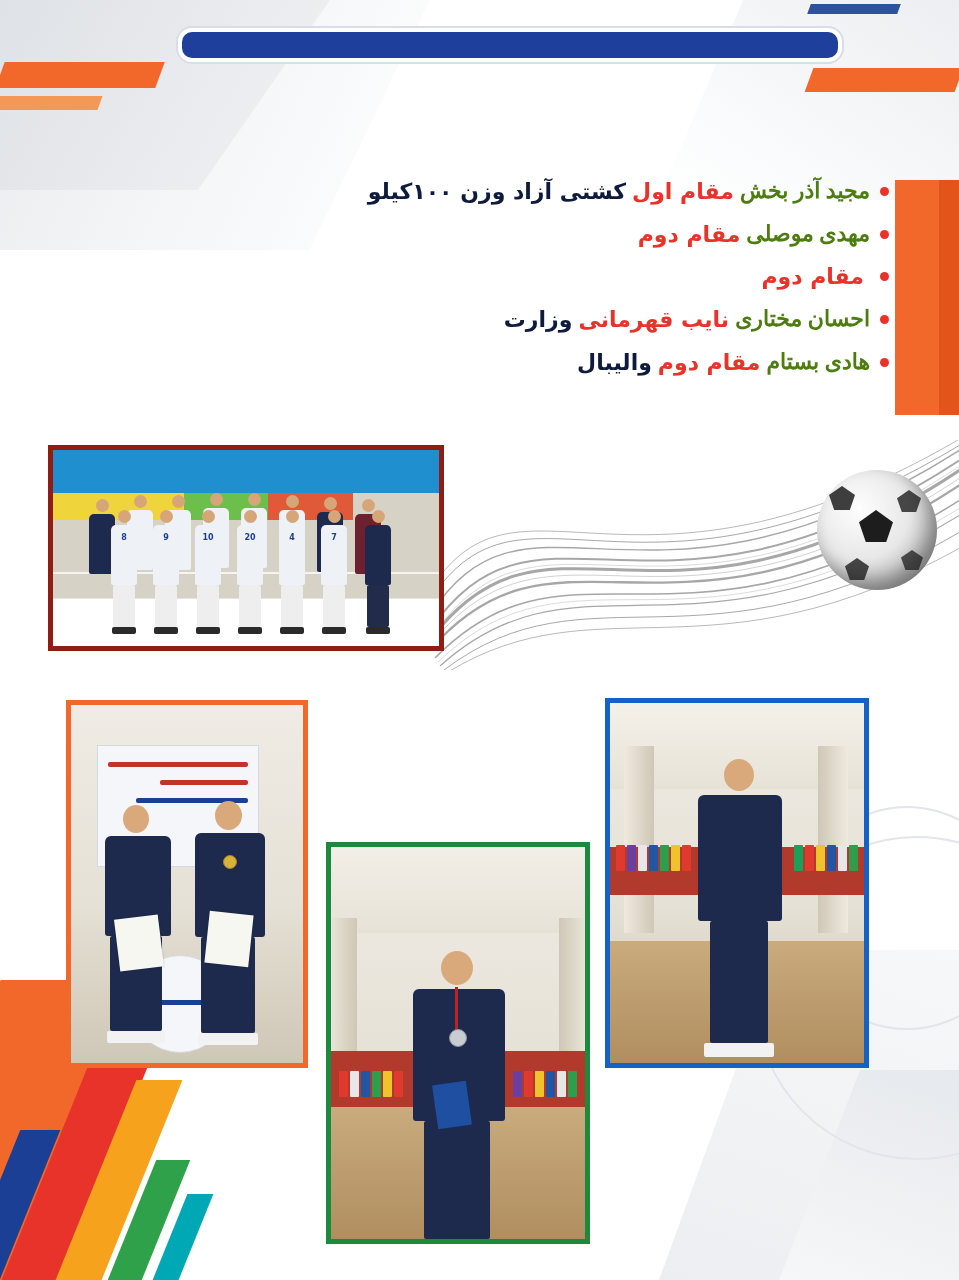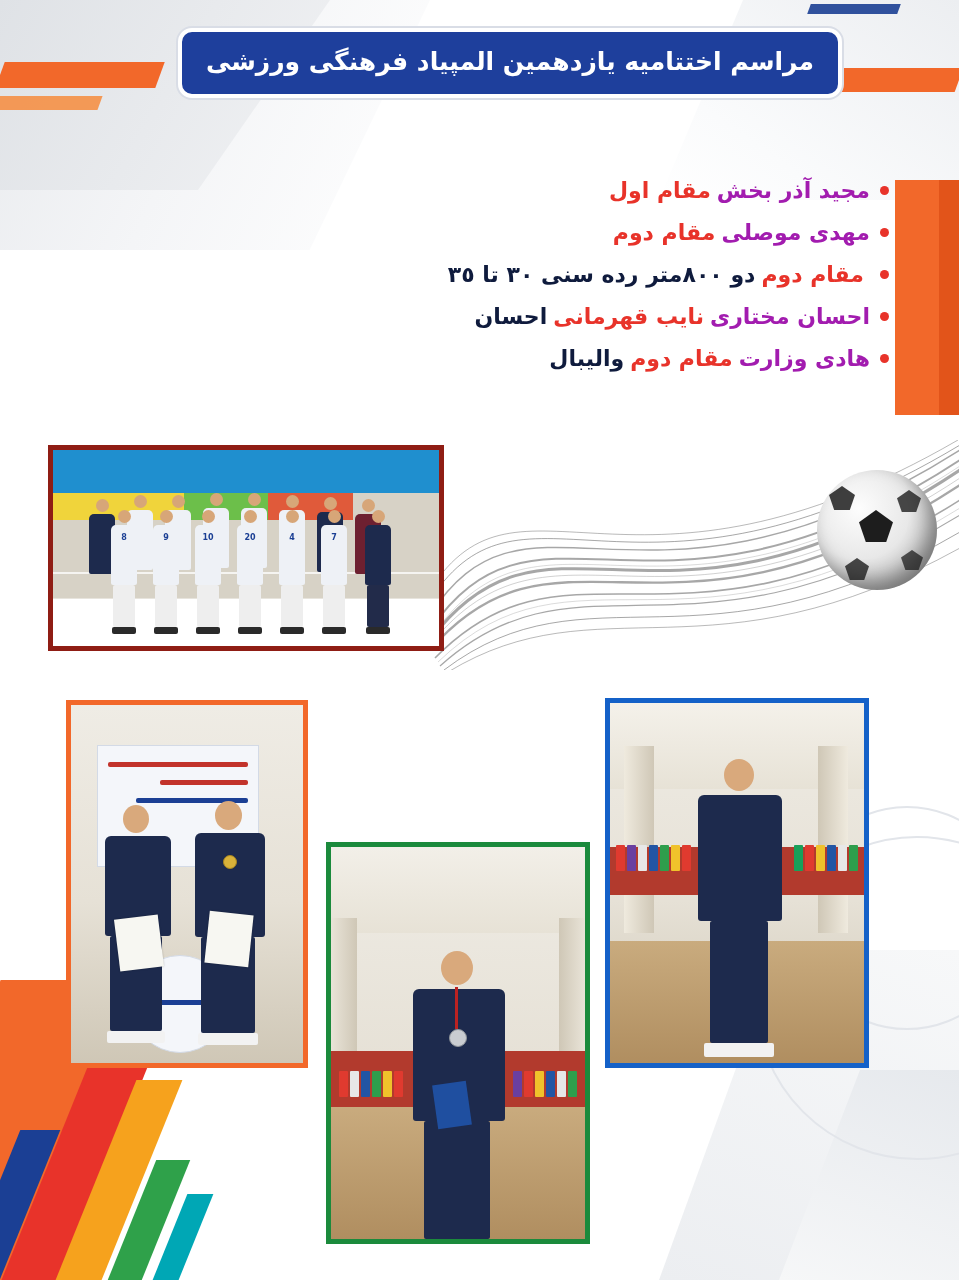--- a/index.html
+++ b/index.html
@@ -101,21 +101,21 @@
   .list{position:absolute;right:70px;top:178px;width:830px;z-index:6;}
   .list-item{
     display:flex;align-items:center;justify-content:flex-start;
     direction:rtl;margin-bottom:17px;font-size:22px;color:#0f1b3d;
     font-weight:bold;white-space:nowrap;
   }
   .list-item .dot{
     width:9px;height:9px;border-radius:50%;background:#e8332a;
     margin-left:10px;flex:none;
   }
-  .li-name{color:#a21caf;}
+  .li-name{color:#4d7c0f;font-family:Liberation Serif, serif;}
   .li-rank{color:#e8332a;margin:0 6px;}
   .li-detail{color:#0f1b3d;font-weight:bold;}
   .row-wrap{display:flex;align-items:center;gap:0;}
 
   
   .photo{position:absolute;background:#fff;overflow:hidden;}
   .ph-team{left:48px;top:445px;width:386px;height:196px;border:5px solid #8f1d14;}
   .ph-medal{left:66px;top:700px;width:232px;height:358px;border:5px solid #f2682a;}
   .ph-center{left:326px;top:842px;width:254px;height:392px;border:5px solid #1b8a3c;}
   .ph-right{left:605px;top:698px;width:254px;height:360px;border:5px solid #1461c8;}
@@ -211,62 +211,61 @@
   <div class="rib rib-f"></div>
   <div class="rib rib-a"></div>
   <div class="rib rib-b"></div>
   <div class="rib rib-c"></div>
   <div class="rib rib-d"></div>
   <div class="rib rib-e"></div>
   <div class="rib rib-g"></div>
 </div>
 
 <div class="title-box">
-  <div class="title-line l1">مراسم اختتامیه یازدهمین المپیاد فرهنگی ورزشی</div>
 </div>
 
 <div class="list">
 
   <div class="list-item">
     <span class="dot"></span>
     <span class="row-wrap">
       <span class="li-name">مجید آذر بخش</span>
       <span class="li-rank">مقام اول</span>
+      <span class="li-detail">کشتی آزاد وزن ١٠٠کیلو</span>
     </span>
   </div>
 
   <div class="list-item">
     <span class="dot"></span>
     <span class="row-wrap">
       <span class="li-name">مهدی موصلی</span>
       <span class="li-rank">مقام دوم</span>
     </span>
   </div>
 
   <div class="list-item">
     <span class="dot"></span>
     <span class="row-wrap">
       <span class="li-rank">مقام دوم</span>
-      <span class="li-detail">دو ٨٠٠متر رده سنی ٣٠ تا ٣٥</span>
     </span>
   </div>
 
   <div class="list-item">
     <span class="dot"></span>
     <span class="row-wrap">
       <span class="li-name">احسان مختاری</span>
       <span class="li-rank">نایب قهرمانی</span>
-      <span class="li-detail">احسان</span>
+      <span class="li-detail">وزارت</span>
     </span>
   </div>
 
   <div class="list-item">
     <span class="dot"></span>
     <span class="row-wrap">
-      <span class="li-name">هادی وزارت</span>
+      <span class="li-name">هادی بستام</span>
       <span class="li-rank">مقام دوم</span>
       <span class="li-detail">والیبال</span>
     </span>
   </div>
 
 </div>
 
 <div class="photo ph-team">
   <div class="court">
     <div class="line" style="left:0;right:0;top:62%;height:2px;"></div>

